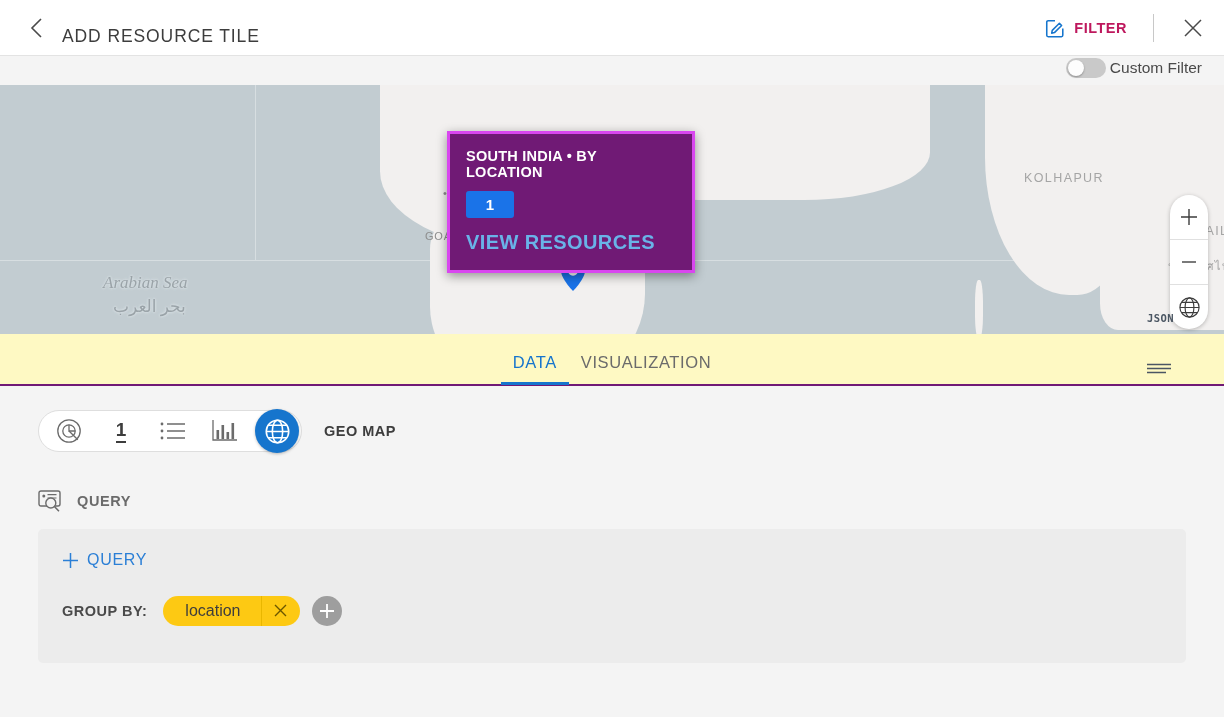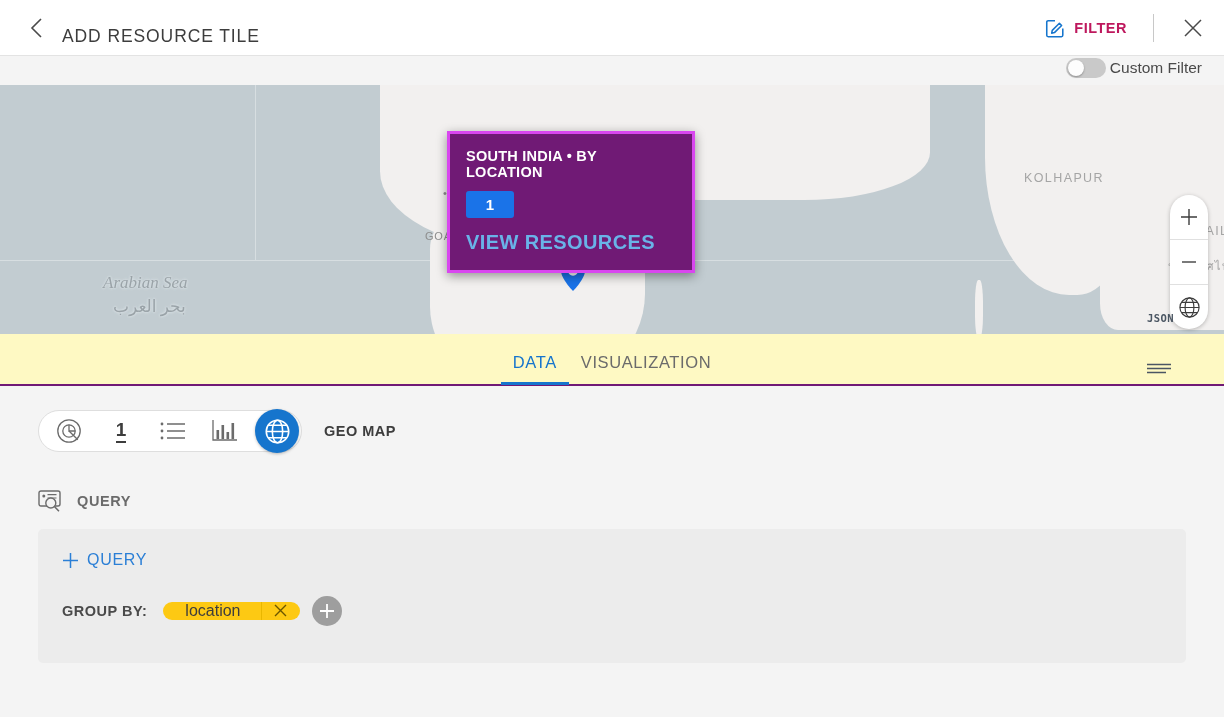--- a/index.html
+++ b/index.html
@@ -341,21 +341,21 @@
     font-weight: bold;
     letter-spacing: 0.5px;
     color: #4a4a4a;
     margin-right: 16px;
   }
   .chip {
     display: flex;
     align-items: center;
     background: #fdc913;
     border-radius: 17px;
-    height: 18px;
+    height: 30px;
     overflow: hidden;
   }
   .chip-text {
     font-size: 16px;
     color: #3d3d3d;
     padding: 0 20px 0 22px;
     white-space: nowrap;
   }
   .chip-x {
     width: 39px; height: 33px;

